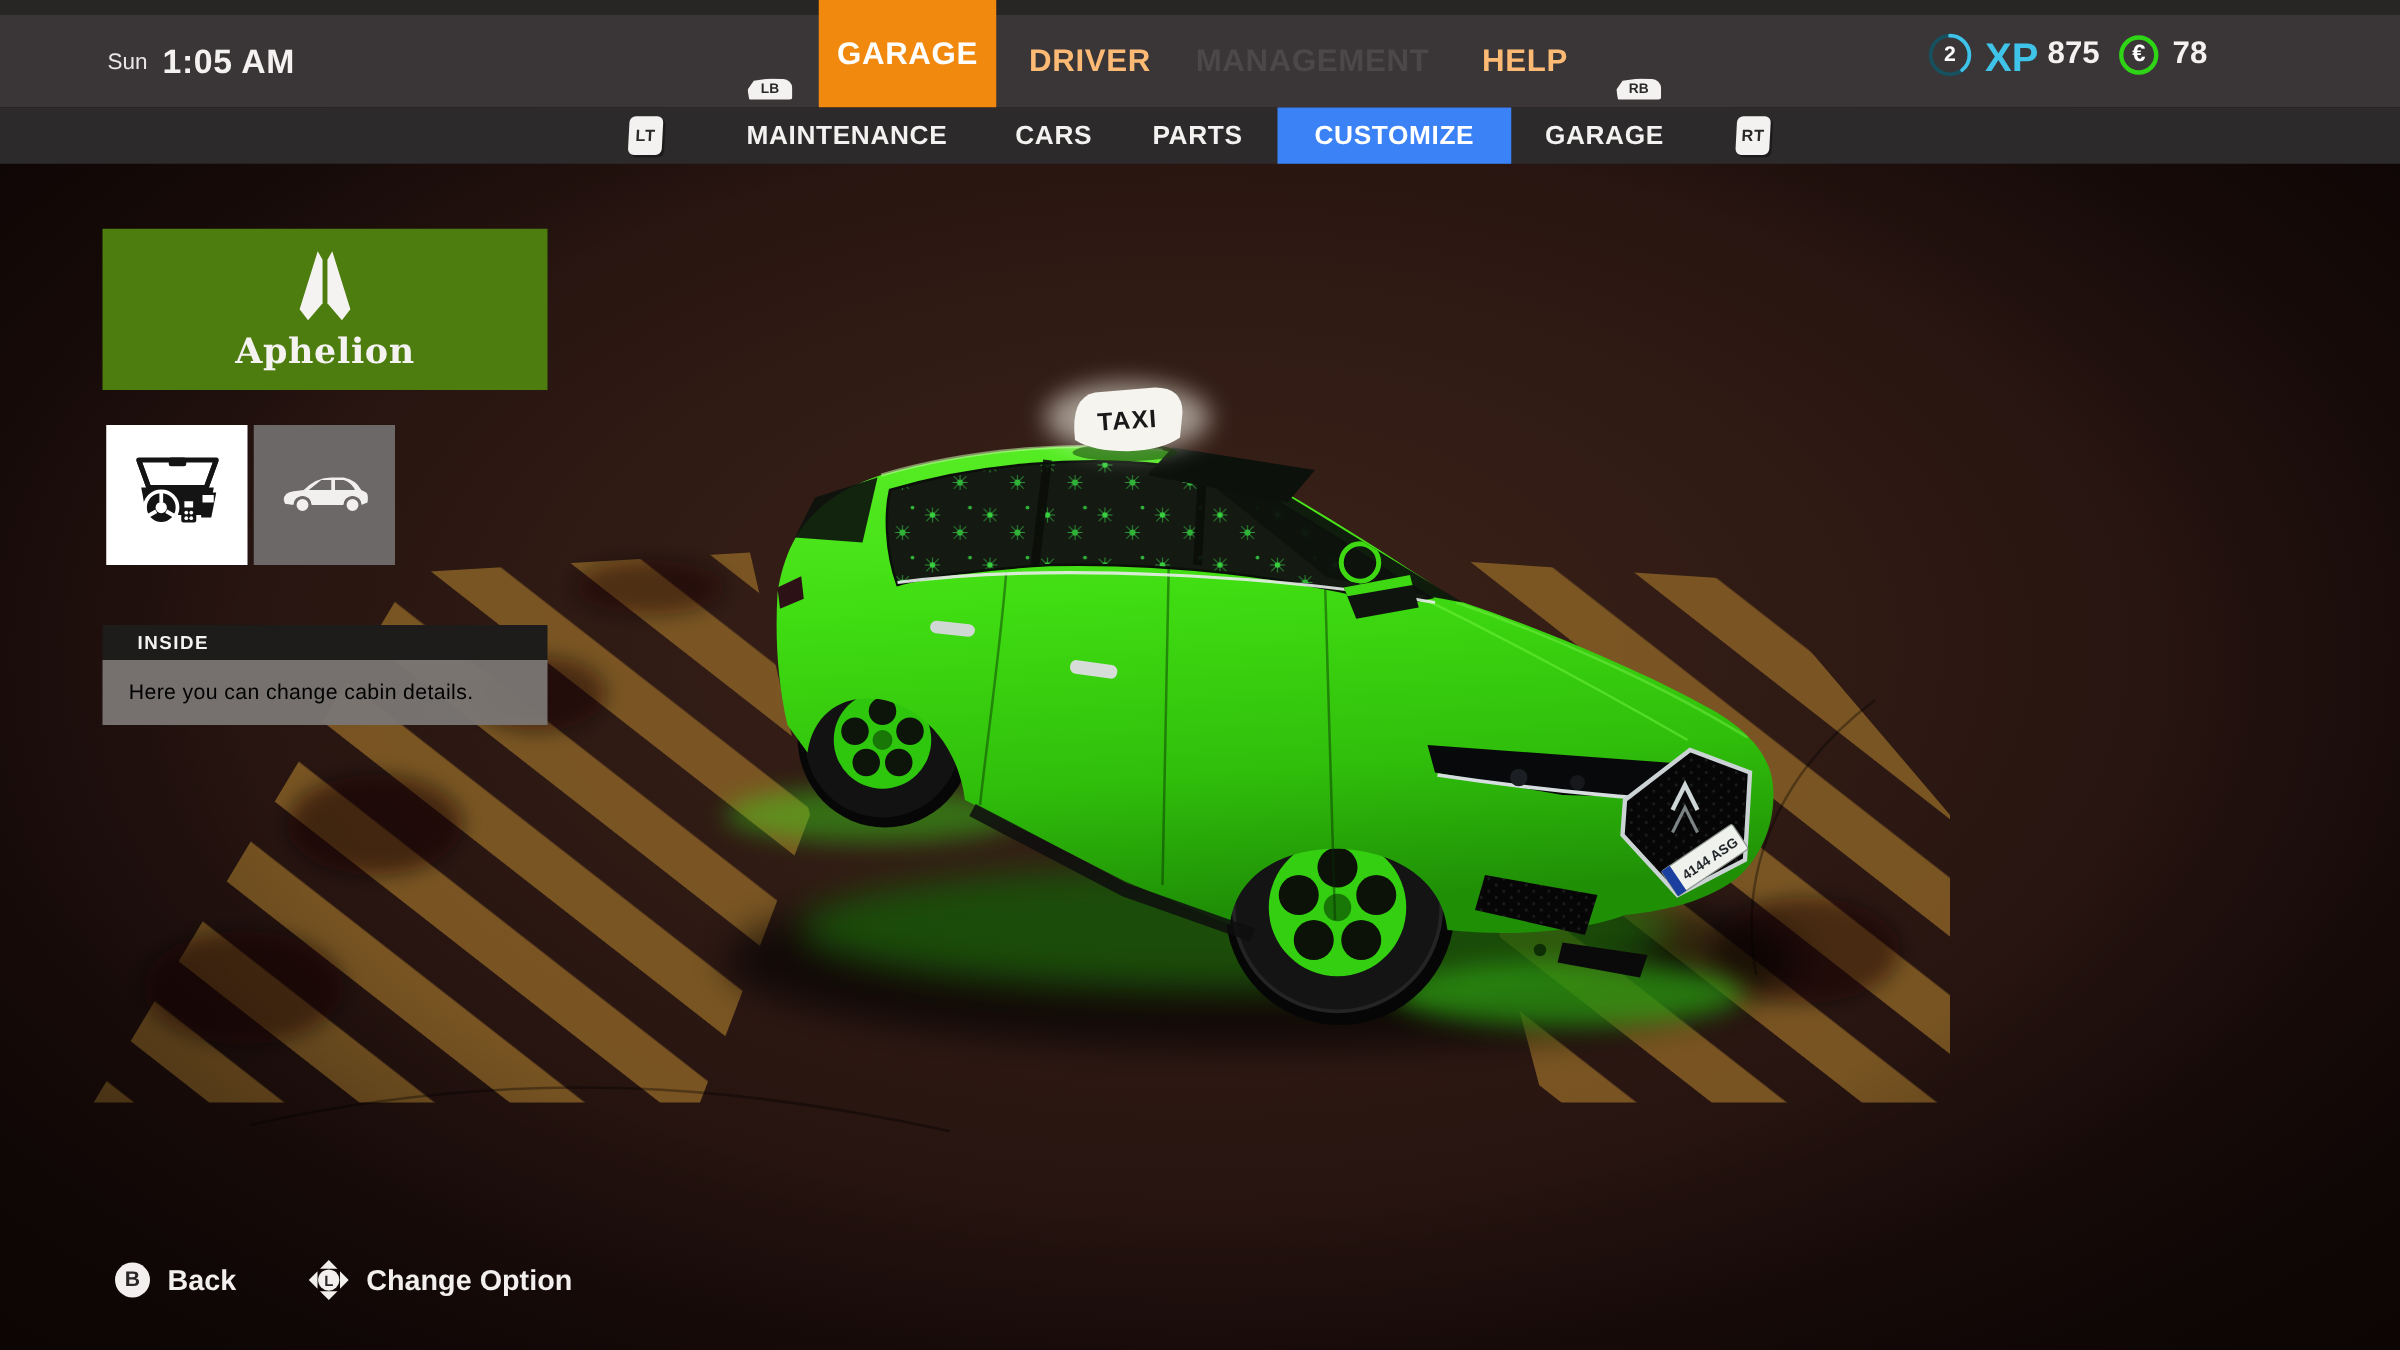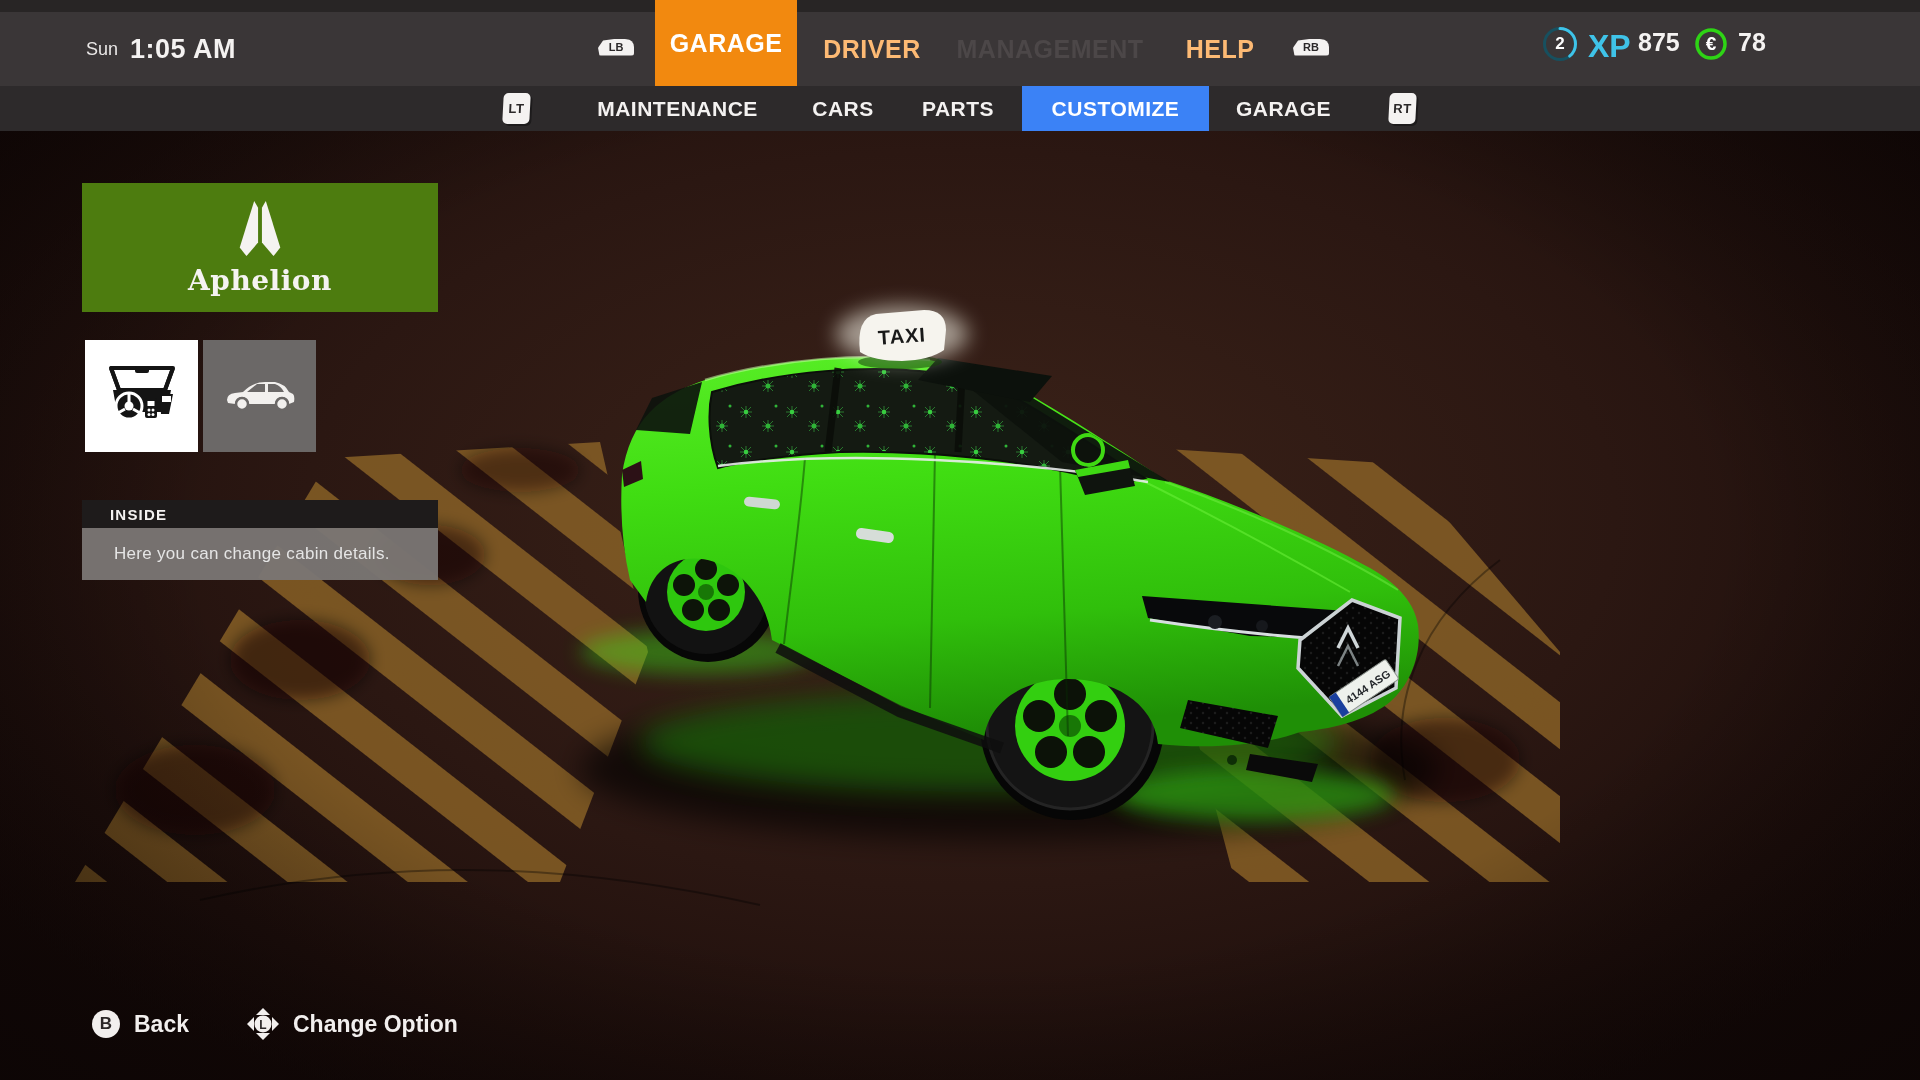--- a/index.html
+++ b/index.html
@@ -18,21 +18,21 @@
     background:#3a3637;z-index:3;
   }
   .topstrip{position:absolute;left:0;top:0;width:1920px;height:12px;background:#282525;}
   .clock{
     position:absolute;left:86px;top:12px;height:74px;display:flex;align-items:center;gap:12px;
     color:#f4f2f1;
   }
   .clock .day{font-size:18px;font-weight:400;opacity:.95;}
   .clock .time{font-size:27px;font-weight:600;letter-spacing:.5px;}
   .shoulder{
-    position:absolute;top:0;height:86px;padding-top:4px;display:flex;align-items:center;
+    position:absolute;top:0;height:86px;padding-top:28px;display:flex;align-items:center;
   }
   .tab{
     position:absolute;top:0;height:86px;padding-top:12px;box-sizing:border-box;
     display:flex;align-items:center;justify-content:center;
     color:#fdba74;font-size:25px;font-weight:700;letter-spacing:.5px;cursor:pointer;
   }
   .tab.active{background:#f2890f;height:86px;padding-top:0;color:#fff;}
   .tab.disabled{color:#4c4748;cursor:default;}
   .lbrb{
     display:inline-block;background:#f4f2f1;color:#2b2829;
@@ -82,22 +82,22 @@
   .thumb{width:113px;height:112px;display:flex;align-items:center;justify-content:center;cursor:pointer;}
   .thumb.selected{background:#ffffff;}
   .thumb.unselected{background:#6b6867;}
   .inside-header{
     position:absolute;left:82px;top:500px;width:356px;height:28px;background:#1e1b1b;z-index:2;
     display:flex;align-items:center;box-sizing:border-box;padding-left:28px;
     color:#f4f2f1;font-size:15px;font-weight:700;letter-spacing:1.2px;
   }
   .inside-body{
     position:absolute;left:82px;top:528px;width:356px;height:52px;background:rgba(122,118,116,.96);z-index:2;
-    display:flex;align-items:center;box-sizing:border-box;padding-left:32px;
-    color:#e5e5e5;font-size:17px;font-weight:500;letter-spacing:.3px;
+    display:flex;align-items:center;box-sizing:border-box;padding-left:21px;
+    color:#000000;font-size:17px;font-weight:500;letter-spacing:.3px;
   }
 
   
   .hints{position:absolute;left:92px;top:1004px;height:40px;display:flex;align-items:center;gap:58px;z-index:2;}
   .hint{display:flex;align-items:center;gap:14px;color:#f2efee;font-size:23px;font-weight:600;cursor:pointer;}
   .bbtn{
     width:28px;height:28px;border-radius:50%;background:#f2efee;color:#2b2728;
     font-size:17px;font-weight:700;display:flex;align-items:center;justify-content:center;
   }
 </style>

